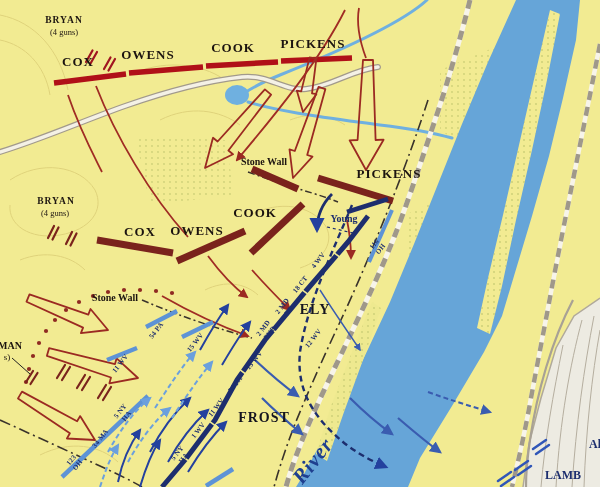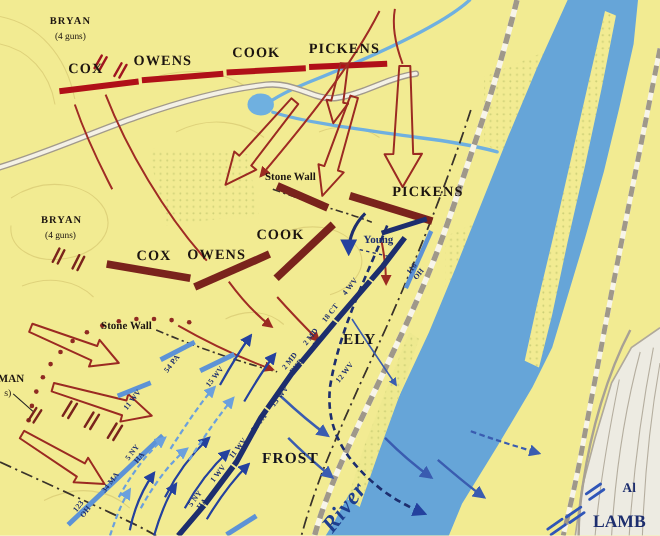--- a/index.html
+++ b/index.html
@@ -252,25 +252,25 @@
 <div class="lbl" style="left:140px;top:232px;font-size:13px;letter-spacing:1px;">COX</div>
 <div class="lbl" style="left:197px;top:231px;font-size:13px;letter-spacing:1px;">OWENS</div>
 <div class="lbl" style="left:255px;top:213px;font-size:13px;letter-spacing:1px;">COOK</div>
 <div class="lbl" style="left:389px;top:174px;font-size:13px;letter-spacing:1px;">PICKENS</div>
 
 <div class="lbl" style="left:115px;top:297px;font-size:10px;">Stone Wall</div>
 
 <div class="lbl" style="left:10px;top:345px;font-size:10px;">MAN</div>
 <div class="lbl" style="left:7px;top:357px;font-size:9px;font-weight:normal;">s)</div>
 
-<div class="lbl dk" style="left:327px;top:310px;font-size:14px;">ELY</div>
+<div class="lbl dk" style="left:315px;top:310px;font-size:14px;">ELY</div>
 <div class="lbl dk" style="left:264px;top:418px;font-size:14px;">FROST</div>
 <div class="lbl navy" style="left:344px;top:218px;font-size:10px;text-align:right;">Young</div>
-<div class="lbl navy" style="left:563px;top:475px;font-size:16px;">LAMB</div>
-<div class="lbl navy" style="left:572px;top:444px;font-size:12px;">Al</div>
+<div class="lbl navy" style="left:563px;top:475px;font-size:12px;">LAMB</div>
+<div class="lbl navy" style="left:595px;top:444px;font-size:12px;">Al</div>
 
 <div class="lbl rot riv" style="left:313px;top:461px;">River</div>
 
 <div class="lbl rot reg" style="left:181px;top:456px;">
   <span>5 NY</span>
       <span>HA</span>
     </div>
 <div class="lbl rot reg" style="left:199px;top:431px;">
   <span>1 WV</span>
     </div>

